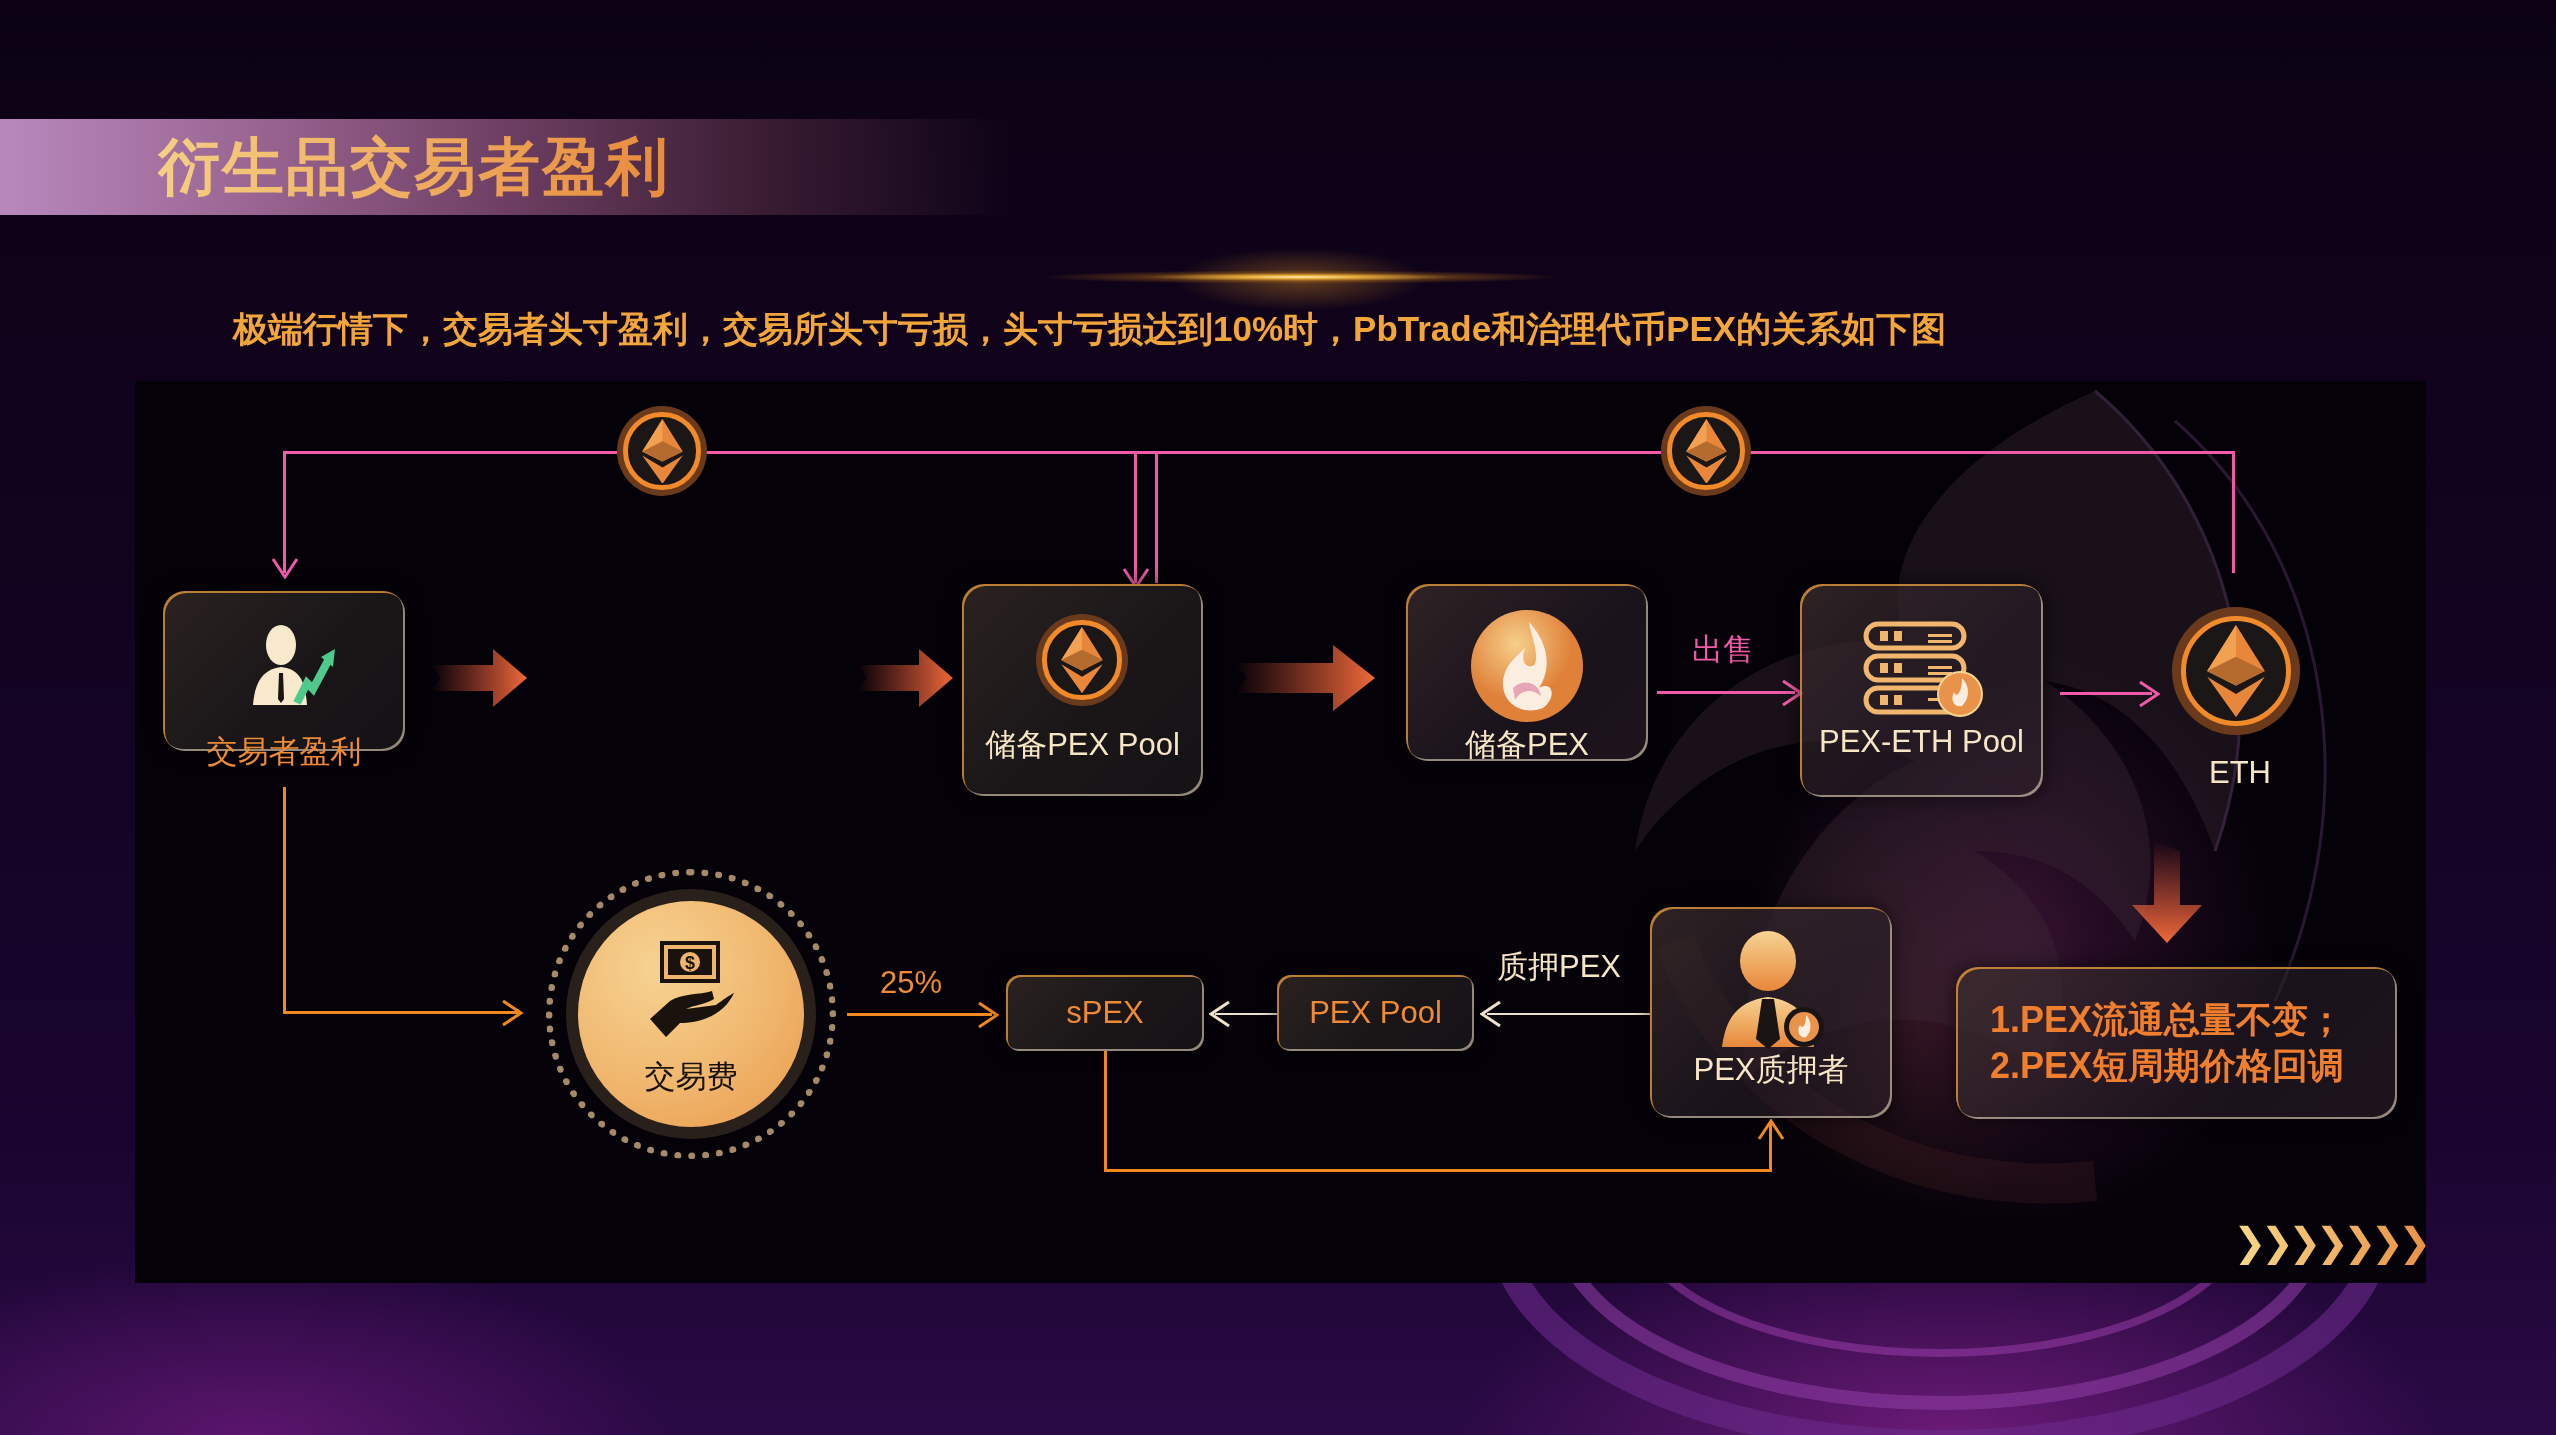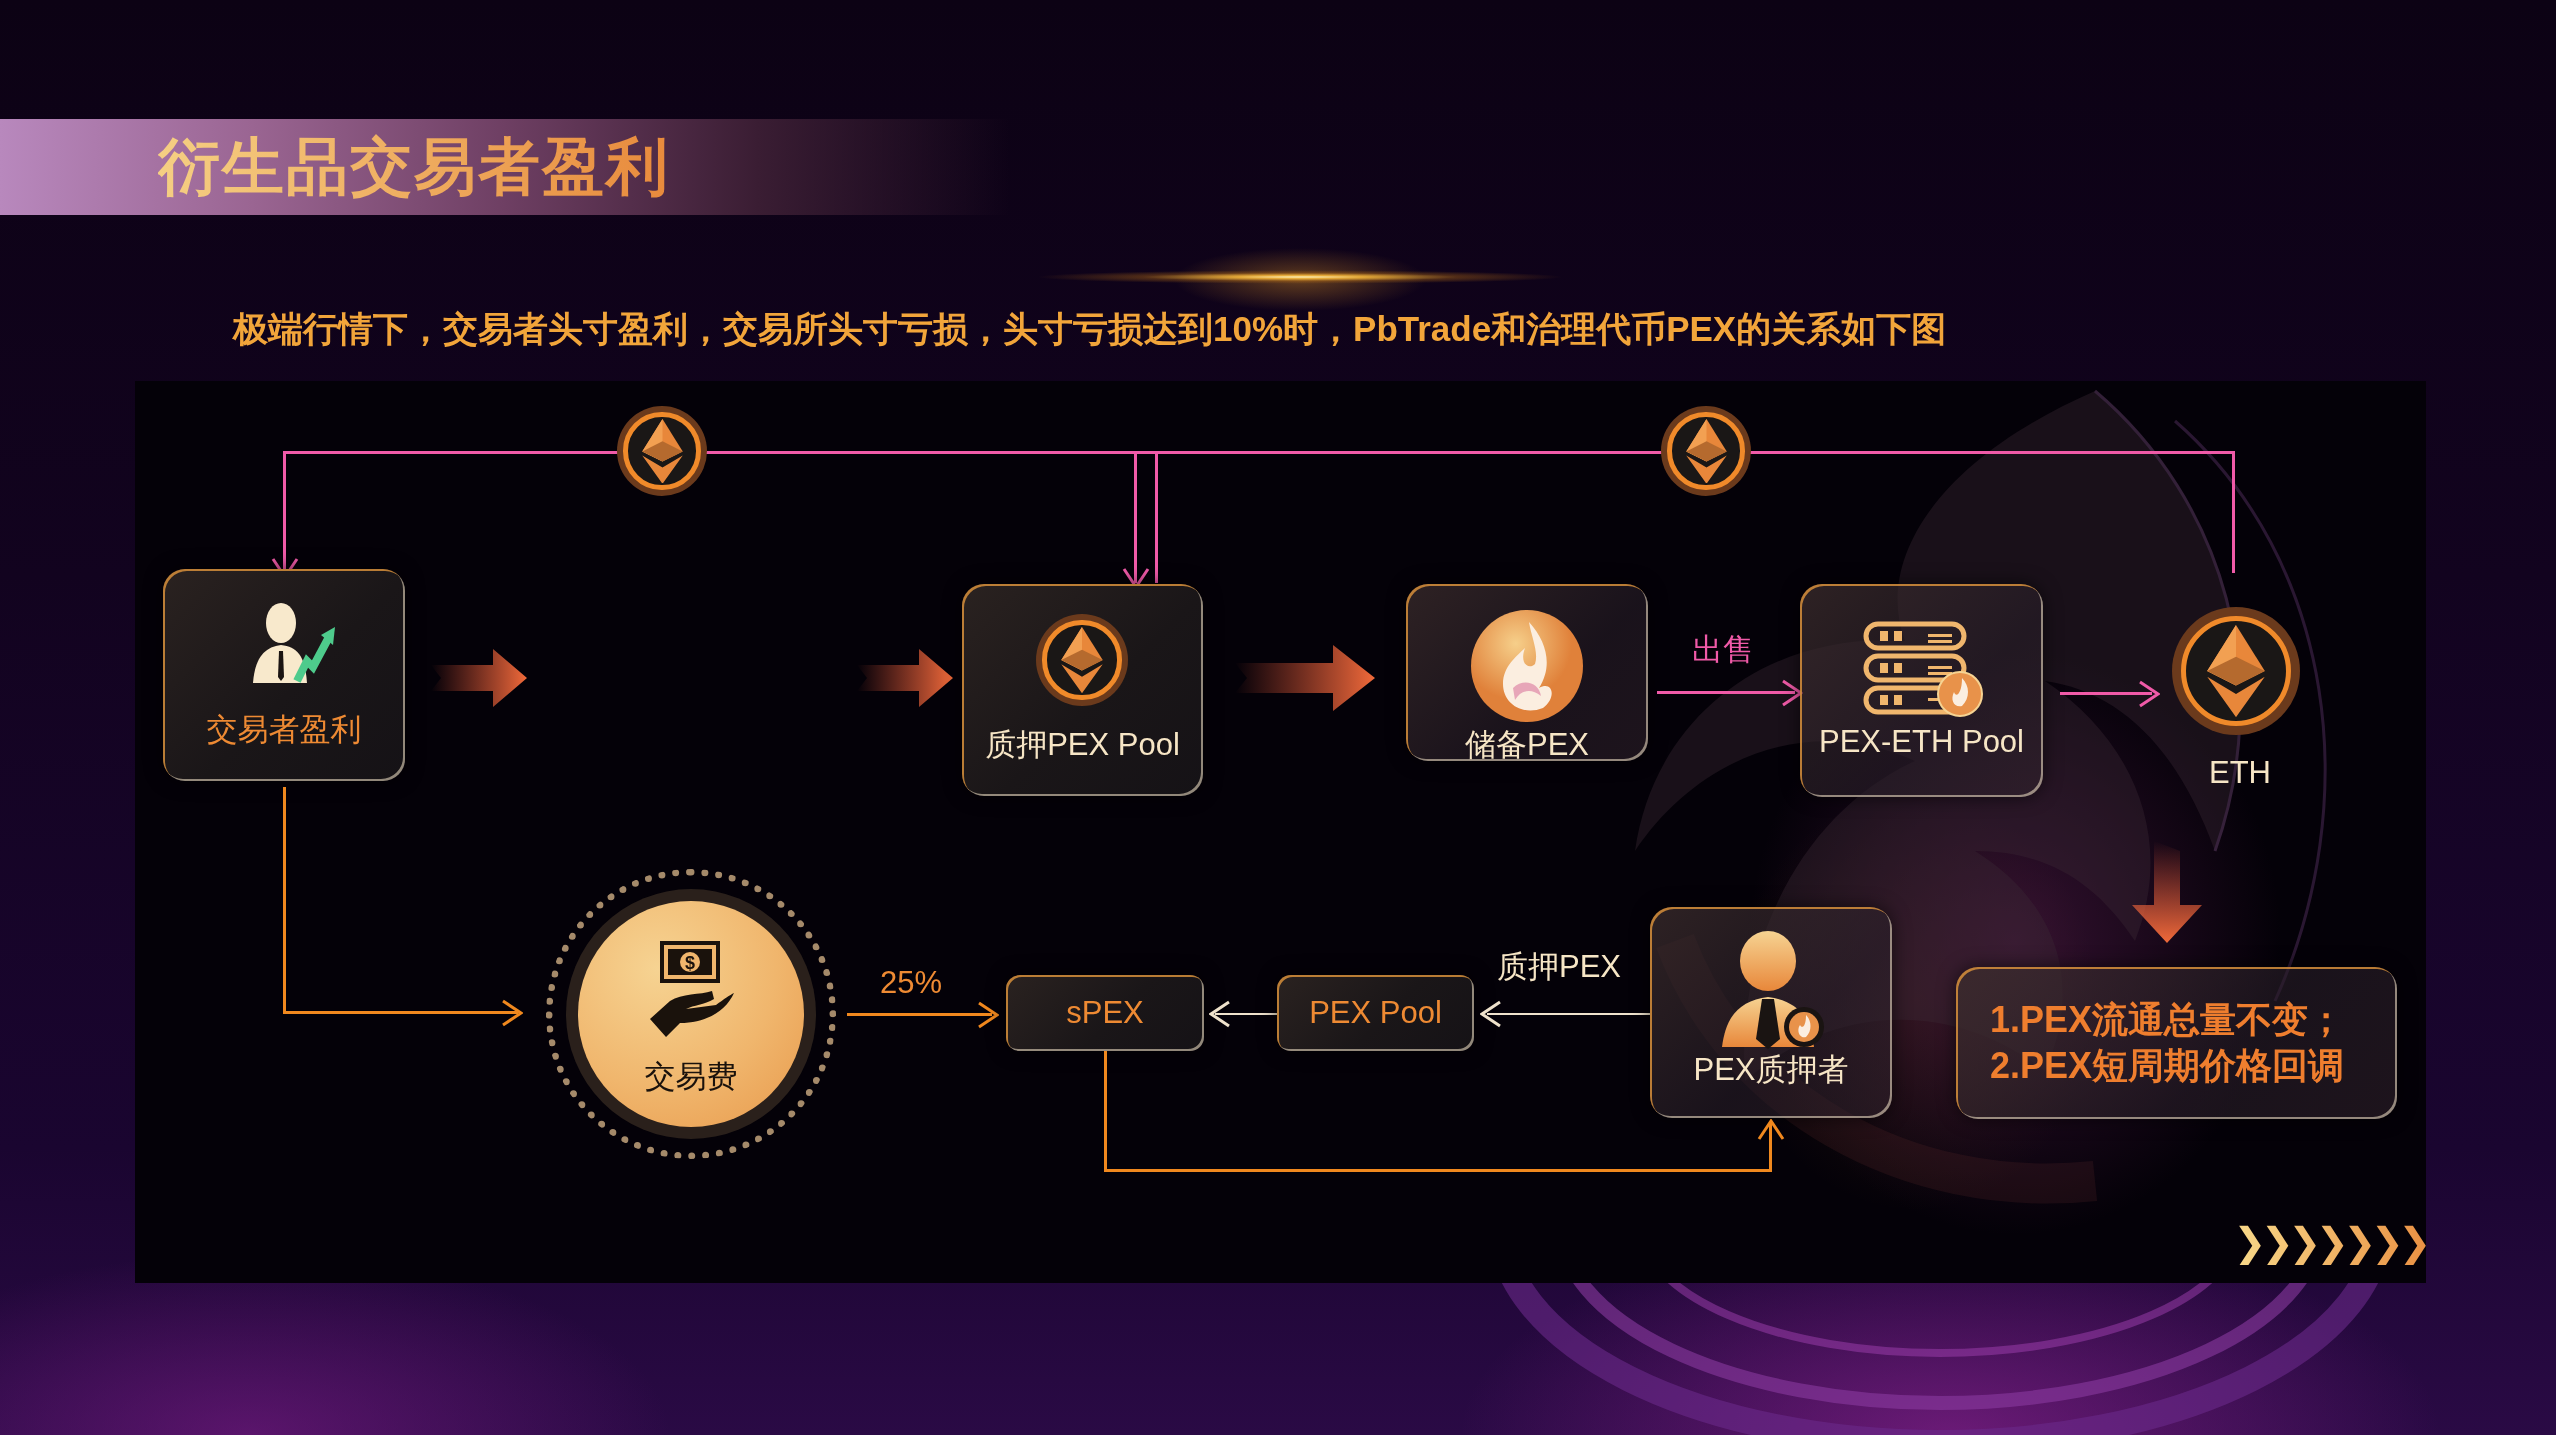--- a/index.html
+++ b/index.html
@@ -151,21 +151,21 @@
   <div class="eth-coin" style="left:1526px;top:25px;width:90px;height:90px">
     <div class="inner"></div>
     <svg viewBox="0 0 40 64">
         <polygon points="20,0 40,32 20,42 0,32" fill="#e8873a"></polygon>
         <polygon points="20,0 20,42 0,32" fill="#f2a052"></polygon>
         <polygon points="0,36 20,48 40,36 20,64" fill="#e8873a"></polygon>
         <polygon points="20,22 40,32 20,42 0,32" fill="#b56a2e"></polygon>
       </svg>
   </div>
 
-  <div class="box" style="left:28px;top:188px;width:242px;height:212px">
+  <div class="box" style="left:28px;top:210px;width:242px;height:160px">
     <svg class="abs" style="left:88px;top:32px;width:90px;height:90px" viewBox="0 0 90 90">
       <ellipse cx="30" cy="22" rx="15" ry="20" fill="#f8e9cc"></ellipse>
       <path d="M2 82 C 4 56, 14 46, 30 44 C 46 46, 54 54, 56 82 Z" fill="#f8e9cc"></path>
       <polygon points="28,50 32,50 33,76 30,80 27,76" fill="#1a1412"></polygon>
       <polyline points="46,80 56,60 62,66 78,36" fill="none" stroke="#4ecb8c" stroke-width="8"></polyline>
       <polygon points="70,34 84,26 82,44" fill="#4ecb8c"></polygon>
     </svg>
     <div class="box-label orange" style="top:140px">交易者盈利</div>
   </div>
 
@@ -199,21 +199,21 @@
   <div class="box" style="left:827px;top:203px;width:241px;height:212px">
     <div class="eth-coin" style="left:74px;top:30px;width:92px;height:92px">
       <div class="inner"></div>
       <svg viewBox="0 0 40 64">
           <polygon points="20,0 40,32 20,42 0,32" fill="#e8873a"></polygon>
           <polygon points="20,0 20,42 0,32" fill="#f2a052"></polygon>
           <polygon points="0,36 20,48 40,36 20,64" fill="#e8873a"></polygon>
           <polygon points="20,22 40,32 20,42 0,32" fill="#b56a2e"></polygon>
         </svg>
     </div>
-    <div class="box-label" style="top:140px">质押PEX Pool</div>
+    <div class="box-label" style="top:140px">储备PEX Pool</div>
   </div>
 
   <svg class="flow-arrow" style="left:1100px;top:264px;width:140px;height:66px" viewBox="0 0 140 66">
     <defs>
         <linearGradient id="fc" x1="0" x2="1">
           <stop offset="0" stop-color="#e4553a" stop-opacity="0"></stop>
           <stop offset="1" stop-color="#f06a3a"></stop>
         </linearGradient>
       </defs>
     <polygon points="0,18 98,18 98,0 140,33 98,66 98,48 0,48 12,33" fill="url(#fc)"></polygon>

